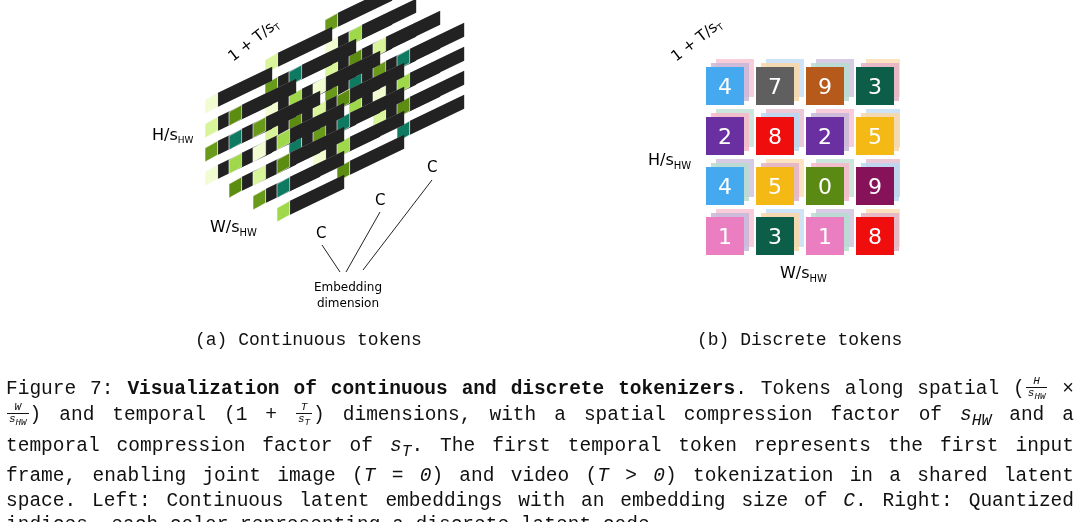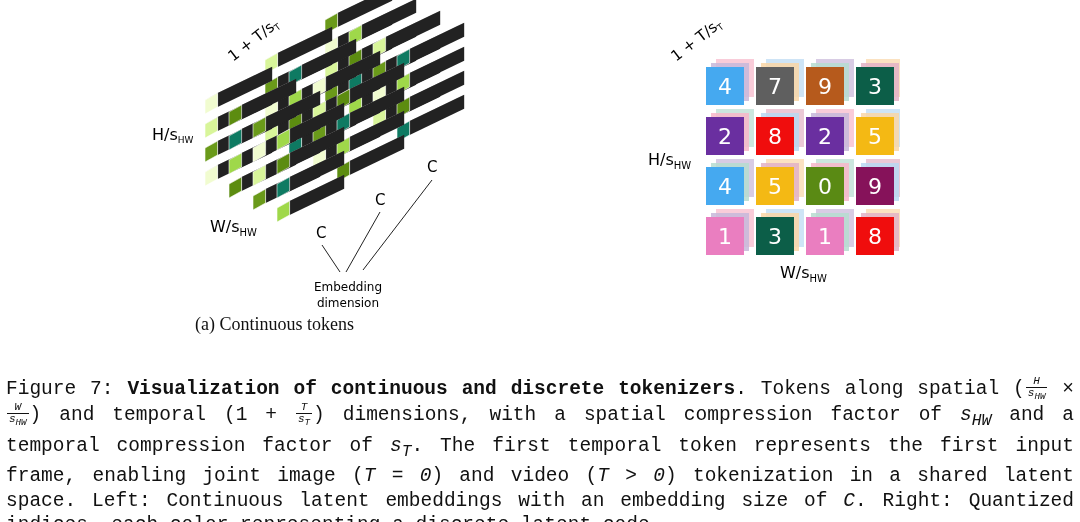--- a/index.html
+++ b/index.html
@@ -1,20 +1,20 @@
 <!DOCTYPE html>
 <html><head>
 <meta charset="utf-8">
 <style>
   html,body{margin:0;padding:0;background:#fff;}
   body{width:1080px;height:522px;position:relative;overflow:hidden;font-family:"Liberation Sans",sans-serif;color:#111;}
   .fig{position:absolute;left:0;top:0;width:1080px;height:370px;}
   #cont-svg{position:absolute;left:130px;top:0;width:340px;height:320px;}
   #disc-svg{position:absolute;left:640px;top:20px;width:260px;height:270px;}
-  .sub{position:absolute;top:314px;font-family:Liberation Serif, serif;font-size:18px;}
+  .sub{position:absolute;top:330px;font-family:Liberation Mono, monospace;font-size:18px;}
   #sub-a{left:195px;}
   #sub-b{left:697px;}
   .caption{position:absolute;left:6px;top:376px;width:1068px;font-family:Liberation Mono, monospace;font-size:19.5px;line-height:24.5px;text-align:justify;}
   .caption b{font-weight:bold;}
   .frac{display:inline-block;vertical-align:middle;text-align:center;font-size:11px;line-height:11px;font-style:italic;margin:0 1px;}
   .frac .num{display:block;border-bottom:1px solid #111;padding:0 2px;}
   .frac .den{display:block;padding:0 2px;text-align:right;}
   i.m{font-style:italic;}
   .lbl{font-family:"DejaVu Sans",sans-serif;}
 </style>
@@ -248,18 +248,19 @@
         <rect x="166" y="197" width="38" height="38" fill="#ea7ec0"></rect>
         <text x="185" y="224" font-size="22" text-anchor="middle" fill="#fff" font-family="DejaVu Sans, sans-serif">1</text>
         <rect x="226" y="189" width="38" height="38" fill="#f9d6a6" opacity="0.7"></rect>
         <rect x="221" y="193" width="38" height="38" fill="#e2b2c4" opacity="0.85"></rect>
         <rect x="216" y="197" width="38" height="38" fill="#f00d0d"></rect>
         <text x="235" y="224" font-size="22" text-anchor="middle" fill="#fff" font-family="DejaVu Sans, sans-serif">8</text>
       </g>
   </svg>
 
   <div class="sub" id="sub-a">(a) Continuous tokens</div>
+  <div class="sub" id="sub-b">(b) Discrete tokens</div>
 </div>
 
 <div class="caption">
   <span>Figure 7:</span>
   <b>Visualization of continuous and discrete tokenizers</b><span>. Tokens along spatial (</span><span class="frac"><span class="num">H</span><span class="den"><span>s</span><sub>HW</sub></span></span><span> × </span><span class="frac"><span class="num">W</span><span class="den"><span>s</span><sub>HW</sub></span></span><span>) and temporal (1 + </span><span class="frac"><span class="num">T</span><span class="den"><span>s</span><sub>T</sub></span></span><span>) dimensions, with a spatial compression factor of </span><i class="m"><span>s</span><sub>HW</sub></i><span> and a temporal compression factor of </span><i class="m"><span>s</span><sub>T</sub></i><span>. The first temporal token represents the first input frame, enabling joint image (</span><i class="m">T = 0</i><span>) and video (</span><i class="m">T &gt; 0</i><span>) tokenization in a shared latent space. Left: Continuous latent embeddings with an embedding size of </span><i class="m">C</i><span>. Right: Quantized indices, each color representing a discrete latent code.</span>
 </div>
 
 </body></html>

